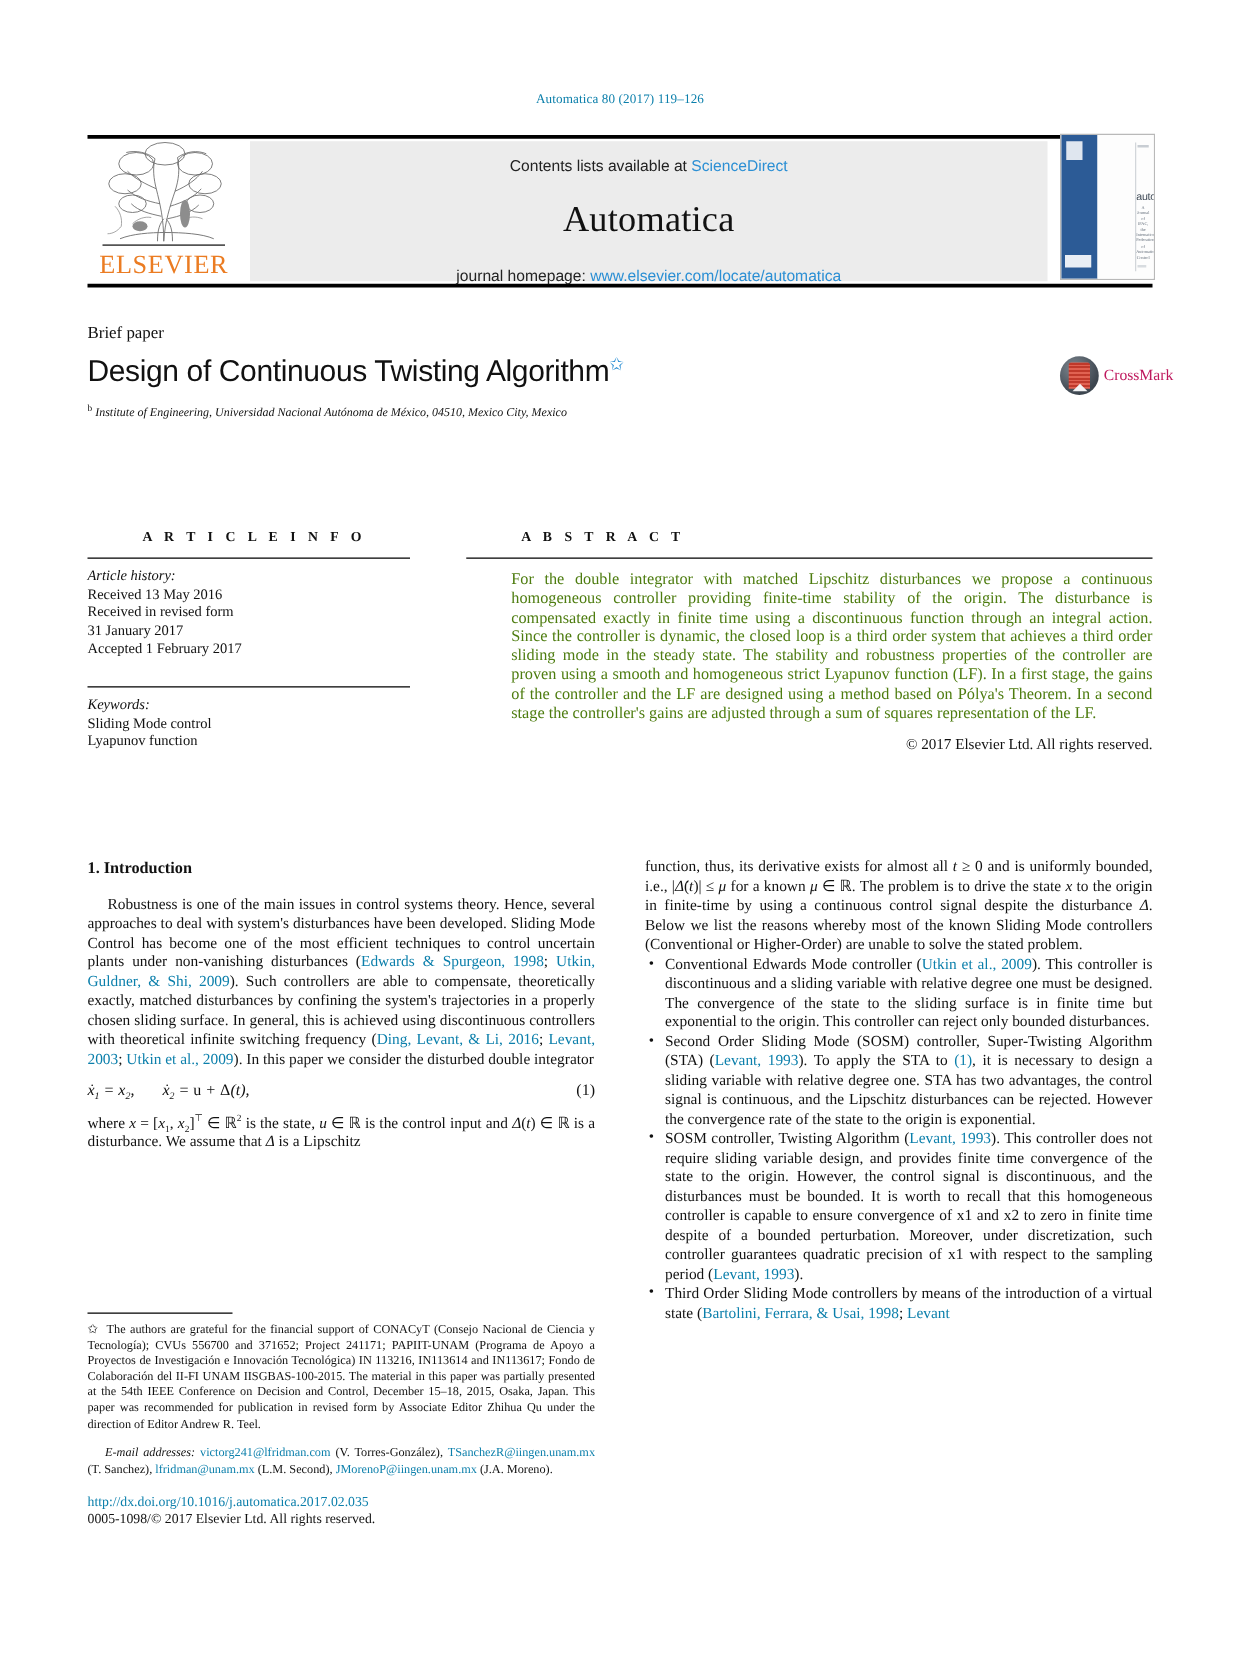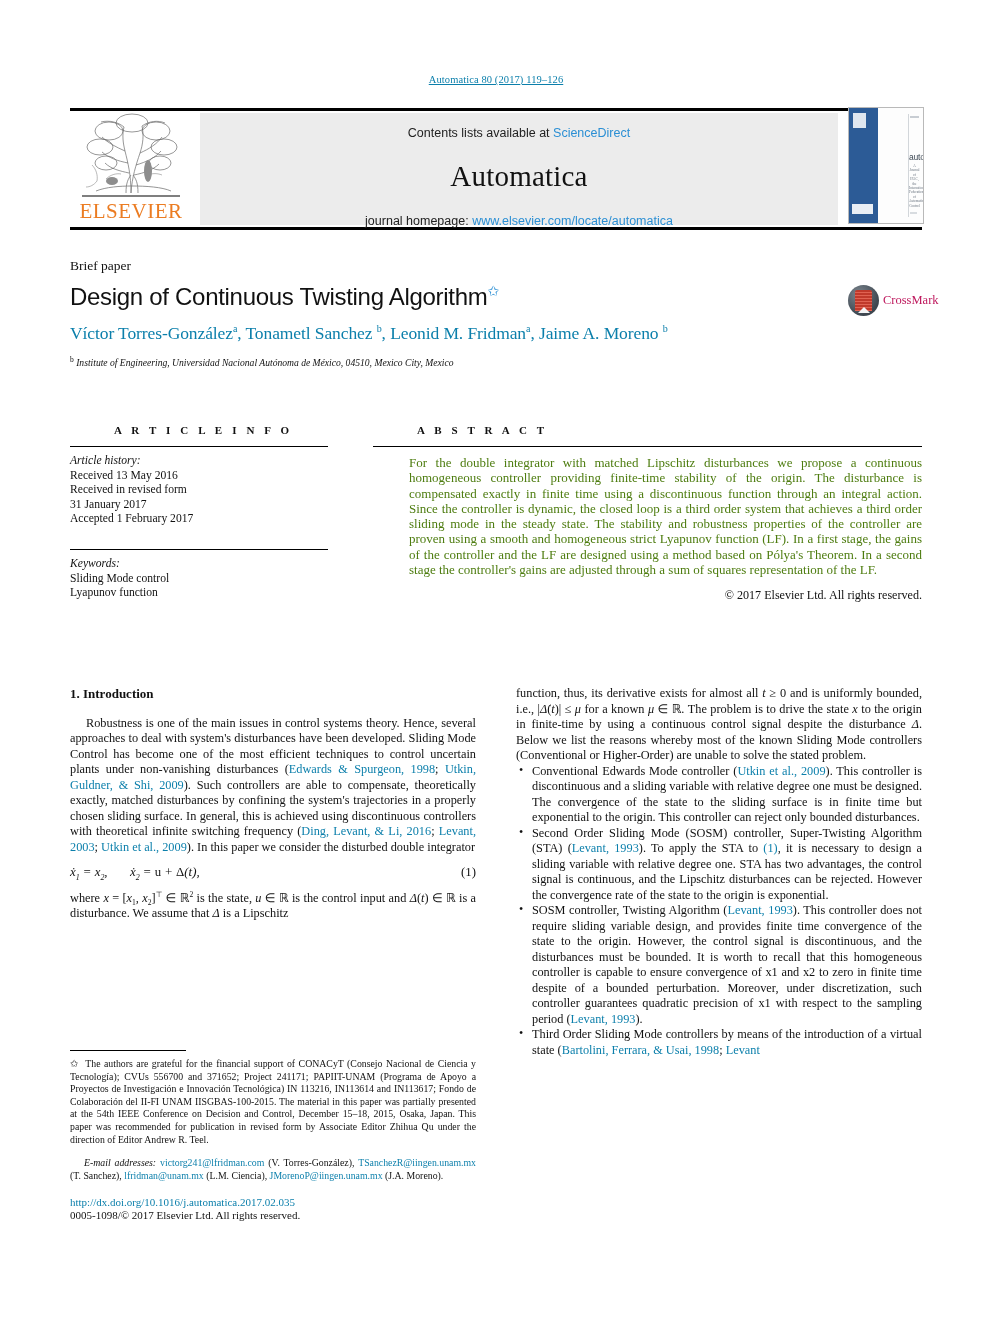--- a/index.html
+++ b/index.html
@@ -24,21 +24,20 @@
   
   .running-head {
     position: absolute;
     left: 0; top: 74px;
     width: 992px;
     text-align: center;
     font-size: 10.5px;
     color: #0b7fab;
     font-family: "Liberation Serif", serif;
     letter-spacing: 0.1px;
-    text-decoration: underline;
   }
   
   .masthead {
     position: absolute;
     left: 70px; top: 108px;
     width: 852px;
     height: 122px;
     border-top: 3px solid #000;
     border-bottom: 3px solid #000;
     box-sizing: border-box;
@@ -430,21 +429,20 @@
       <div class="cover-sub">A Journal of IFAC, the International Federation of Automatic Control</div>
       <div class="cover-bottomline"></div>
     </div>
   </div>
 
   <div class="title-block">
     <div class="brief-paper">Brief paper</div>
     <div class="paper-title">
       <span>Design of Continuous Twisting Algorithm</span><span class="star">✩</span>
     </div>
-    <div class="authors">Víctor Torres-González<sup>a</sup>, Tonametl Sanchez <sup>b</sup>, Leonid M. Fridman<sup>a</sup>, Jaime A. Moreno <sup>b</sup></div>
     <div class="affil">
       <div><sup>b</sup> <span>Institute of Engineering, Universidad Nacional Autónoma de México, 04510, Mexico City, Mexico</span></div>
     </div>
   </div>
 
   <div class="crossmark">
     <div class="cm-circle">
       <div class="cm-inner"></div>
       <div class="cm-arrow"></div>
     </div>
@@ -515,20 +513,20 @@
 
   <div class="footnote">
     <div class="fn-rule"></div>
     <div class="fn-text">
       <span class="star">✩</span>&nbsp; <span>The authors are grateful for the financial support of CONACyT (Consejo Nacional de Ciencia y Tecnología); CVUs 556700 and 371652; Project 241171; PAPIIT-UNAM (Programa de Apoyo a Proyectos de Investigación e Innovación Tecnológica) IN 113216, IN113614 and IN113617; Fondo de Colaboración del II-FI UNAM IISGBAS-100-2015. The material in this paper was partially presented at the 54th IEEE Conference on Decision and Control, December 15–18, 2015, Osaka, Japan. This paper was recommended for publication in revised form by Associate Editor Zhihua Qu under the direction of Editor Andrew R. Teel.</span>
     </div>
     <div class="fn-emails">
       <span class="it">E-mail addresses:</span>
       <span class="lnk">victorg241@lfridman.com</span><span> (V. Torres-González),</span>
       <span class="lnk">TSanchezR@iingen.unam.mx</span><span> (T. Sanchez),</span>
-      <span class="lnk">lfridman@unam.mx</span><span> (L.M. Ciencia),</span>
+      <span class="lnk">lfridman@unam.mx</span><span> (L.M. Second),</span>
       <span class="lnk">JMorenoP@iingen.unam.mx</span><span> (J.A. Moreno).</span>
     </div>
     <div class="fn-doi">http://dx.doi.org/10.1016/j.automatica.2017.02.035</div>
     <div class="fn-issn">0005-1098/© 2017 Elsevier Ltd. All rights reserved.</div>
   </div>
 
 </div>
 
 </body></html>

